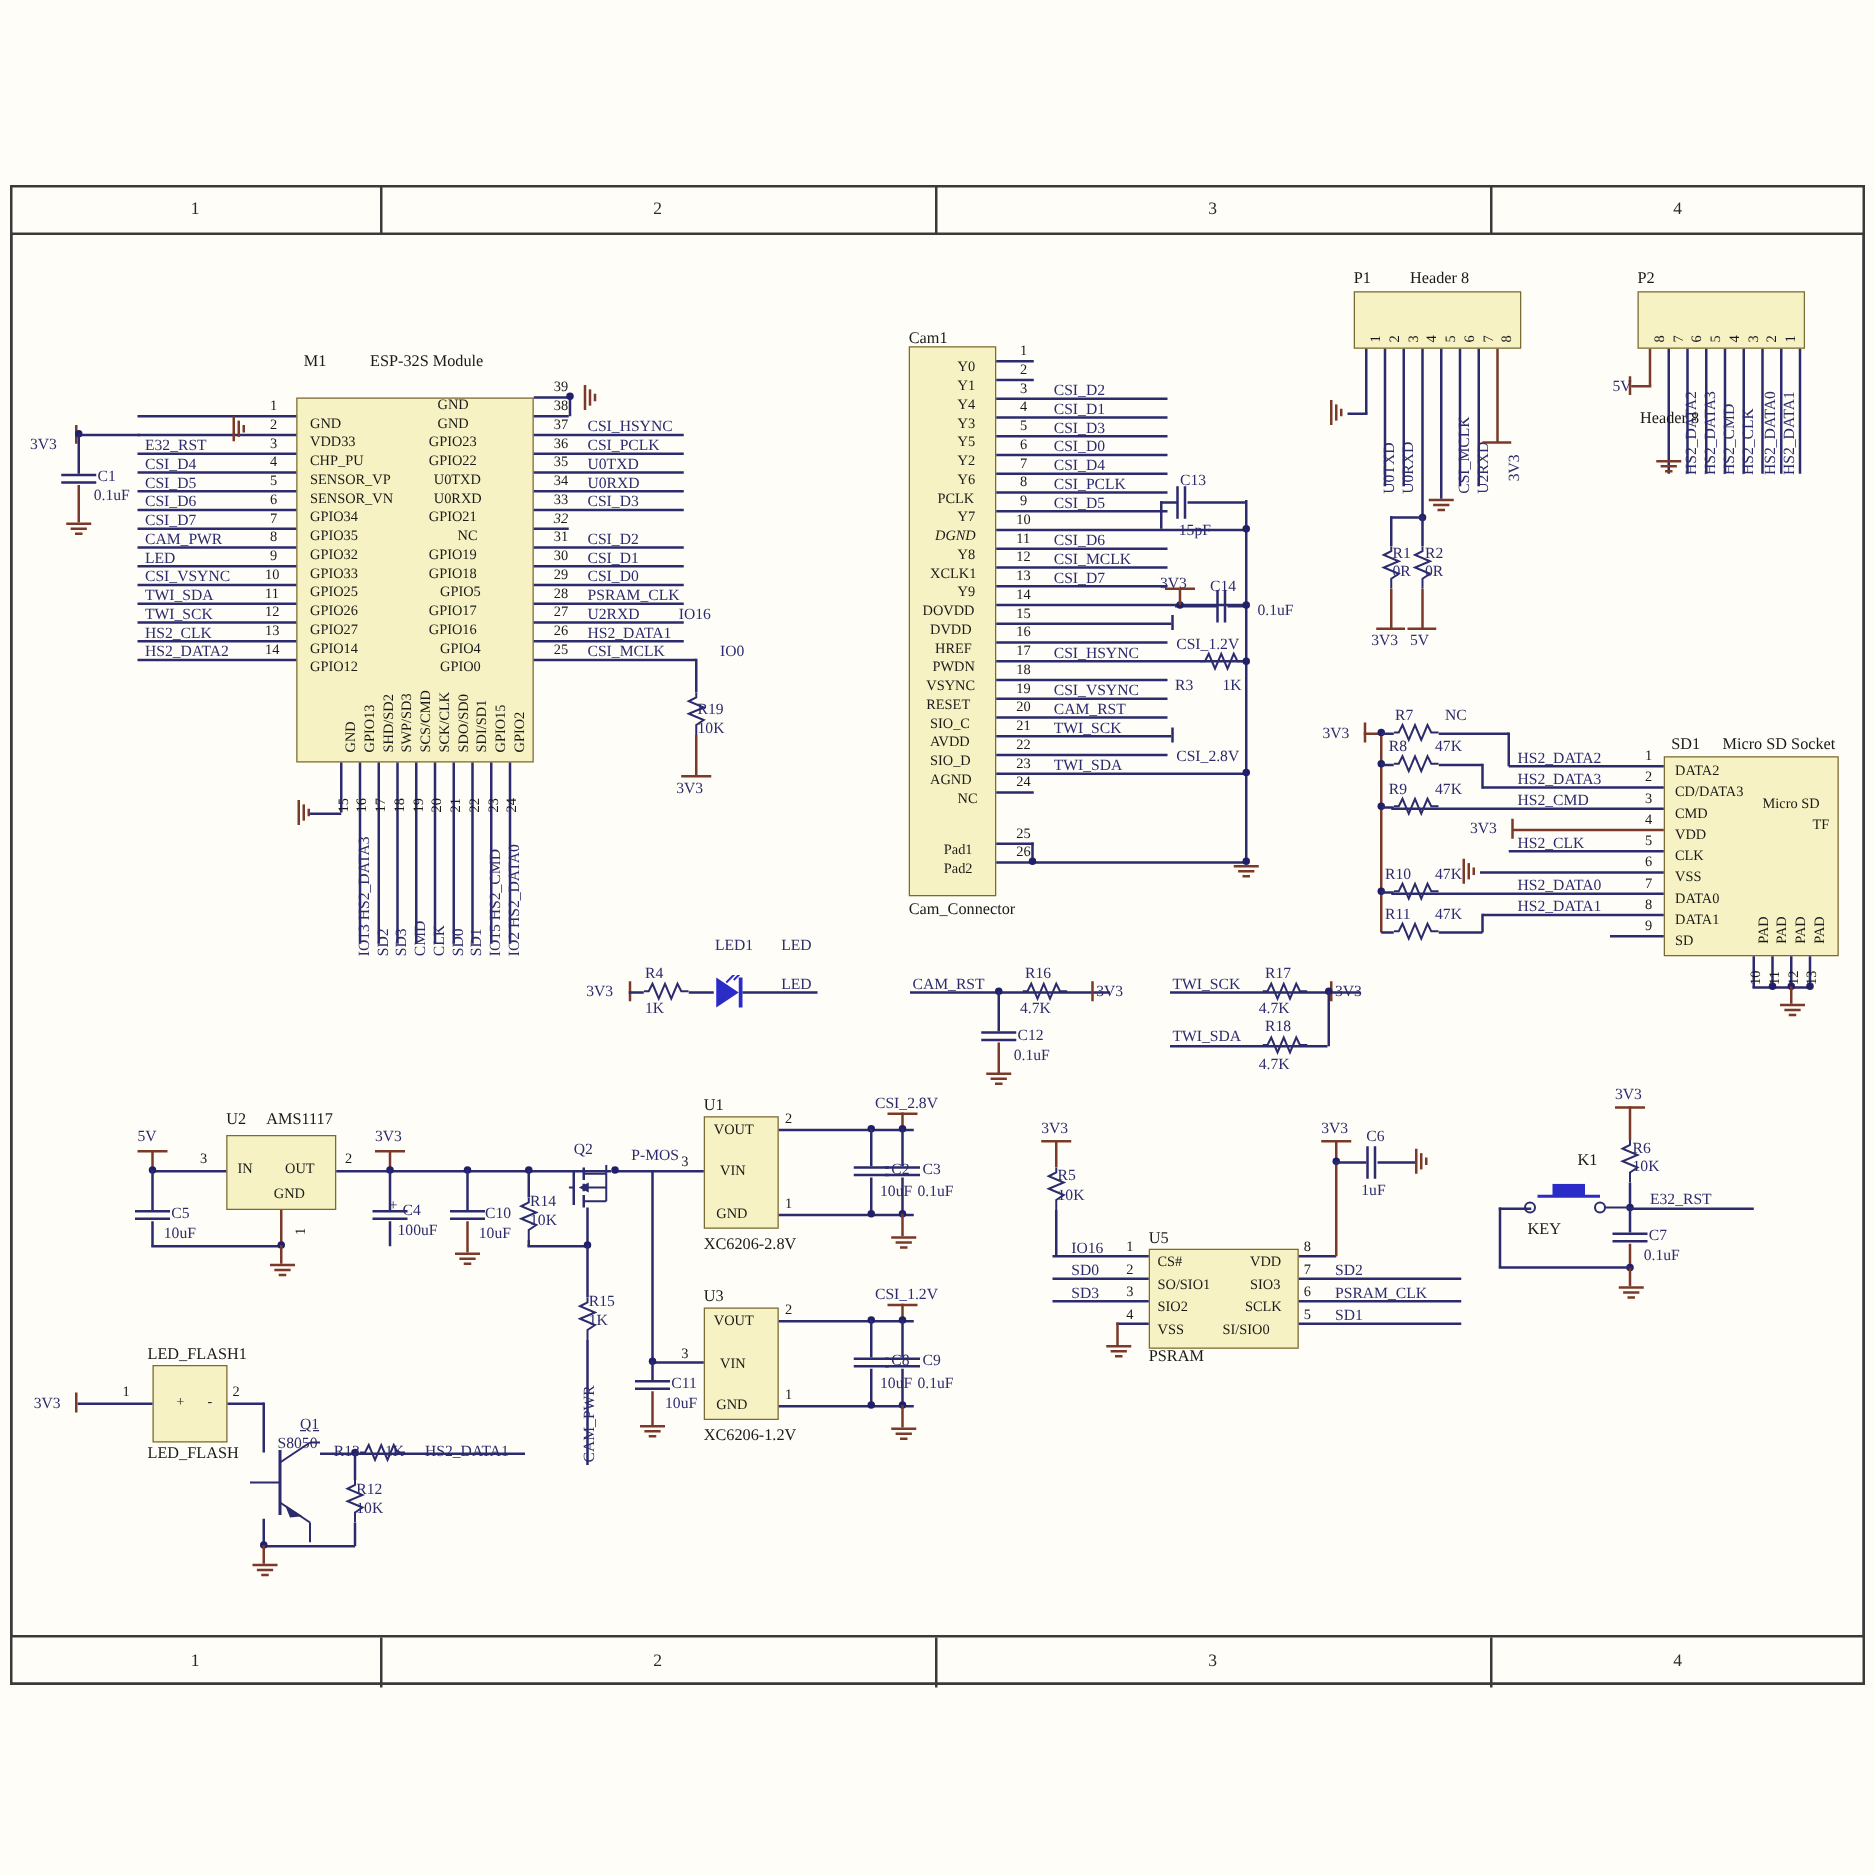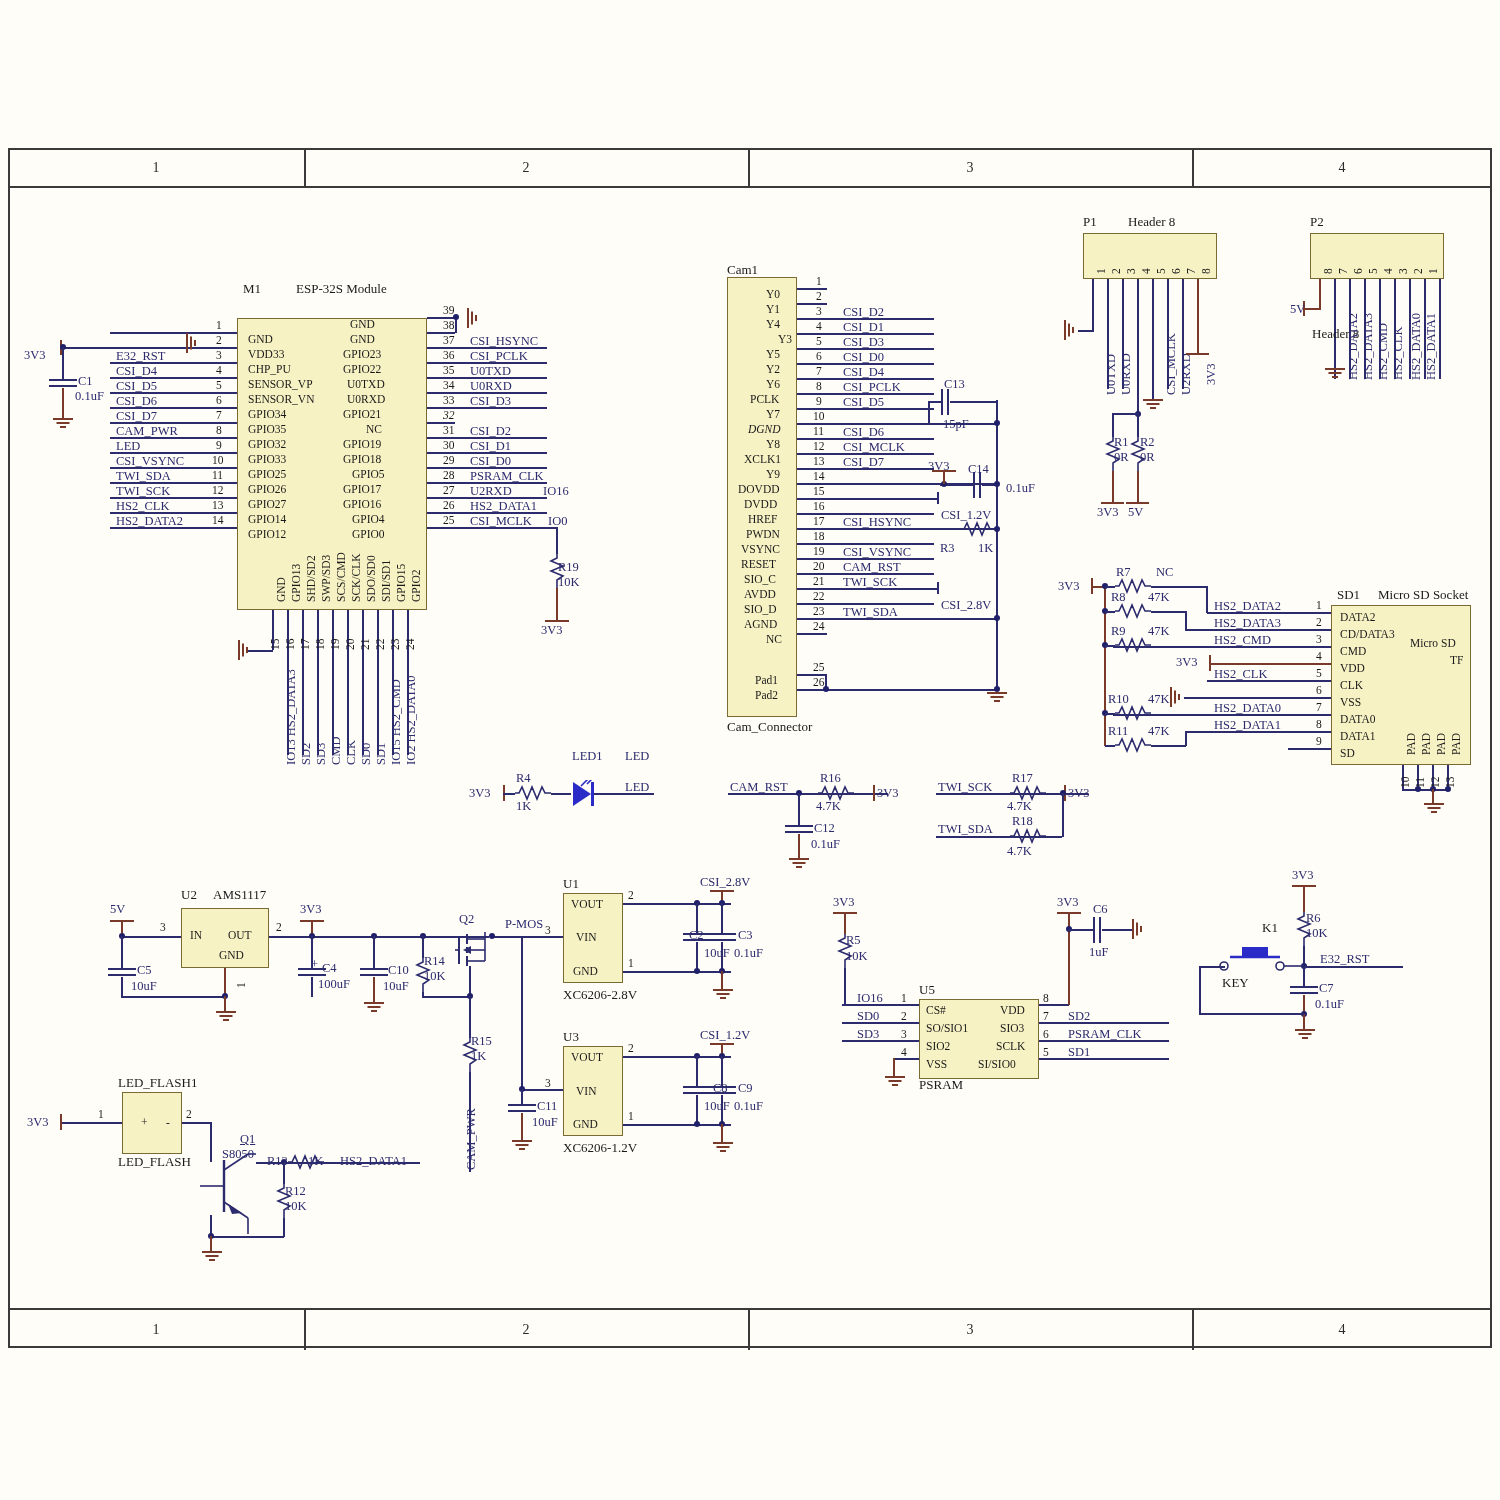--- a/index.html
+++ b/index.html
@@ -240,21 +240,21 @@
       <div class="txt net" style="left:470px;top:380px;">U0RXD</div>
       <div class="txt net" style="left:470px;top:395px;">CSI_D3</div>
       <div class="txt net" style="left:470px;top:425px;">CSI_D2</div>
       <div class="txt net" style="left:470px;top:440px;">CSI_D1</div>
       <div class="txt net" style="left:470px;top:455px;">CSI_D0</div>
       <div class="txt net" style="left:470px;top:470px;">PSRAM_CLK</div>
       <div class="txt net" style="left:470px;top:485px;">U2RXD</div>
       <div class="txt net" style="left:543px;top:485px;">IO16</div>
       <div class="txt net" style="left:470px;top:500px;">HS2_DATA1</div>
       <div class="txt net" style="left:470px;top:515px;">CSI_MCLK</div>
-      <div class="txt net" style="left:548px;top:515px;">IO0</div>
+      <div class="txt net" style="left:576px;top:515px;">IO0</div>
     </div>
 
     <div class="wire wv" style="left:455px;top:317px;height:16px;"></div>
     <div class="dot" style="left:453px;top:314px;"></div>
     <div class="gndh" style="left:467px;top:308px;width:14px;height:20px;">
         <i class="g1"></i>
         <i class="g2"></i>
         <i class="g3"></i>
       </div>
 
@@ -330,21 +330,21 @@
 
   <div>
     <div class="txt lbl" style="left:727px;top:263px;">Cam1</div>
     <div class="box" style="left:727px;top:277px;width:70px;height:440px;"></div>
     <div class="txt lbl" style="left:727px;top:720px;">Cam_Connector</div>
 
     <div>
       <div class="txt pin" style="left:766px;top:289px;">Y0</div>
       <div class="txt pin" style="left:766px;top:304px;">Y1</div>
       <div class="txt pin" style="left:766px;top:319px;">Y4</div>
-      <div class="txt pin" style="left:766px;top:334px;margin-left:12px;">Y3</div>
+      <div class="txt pin" style="left:766px;top:334px;">Y3</div>
       <div class="txt pin" style="left:766px;top:349px;">Y5</div>
       <div class="txt pin" style="left:766px;top:364px;">Y2</div>
       <div class="txt pin" style="left:766px;top:379px;">Y6</div>
       <div class="txt pin" style="left:750px;top:394px;">PCLK</div>
       <div class="txt pin" style="left:766px;top:409px;">Y7</div>
       <div class="txt pin" style="left:748px;top:424px;font-style:italic;">DGND</div>
       <div class="txt pin" style="left:766px;top:439px;">Y8</div>
       <div class="txt pin" style="left:744px;top:454px;">XCLK1</div>
       <div class="txt pin" style="left:766px;top:469px;">Y9</div>
       <div class="txt pin" style="left:738px;top:484px;">DOVDD</div>
@@ -986,21 +986,21 @@
     <div class="wire wv" style="left:696px;top:903px;height:30px;"></div>
     <div class="wire wv" style="left:721px;top:903px;height:30px;"></div>
     <div class="capv" style="left:683px;top:933px;width:28px;height:9px;">
         <i class="p1"></i>
         <i class="p2"></i>
       </div>
     <div class="capv" style="left:708px;top:933px;width:28px;height:9px;">
         <i class="p1"></i>
         <i class="p2"></i>
       </div>
-    <div class="txt ref" style="left:689px;top:929px;">C2</div>
+    <div class="txt ref" style="left:713px;top:929px;">C2</div>
     <div class="txt ref" style="left:738px;top:929px;">C3</div>
     <div class="txt ref" style="left:704px;top:947px;">10uF</div>
     <div class="txt ref" style="left:734px;top:947px;">0.1uF</div>
     <div class="wire wv" style="left:696px;top:942px;height:29px;"></div>
     <div class="wire wv" style="left:721px;top:942px;height:29px;"></div>
     <div class="dot" style="left:694px;top:968px;"></div>
     <div class="dot" style="left:719px;top:968px;"></div>
     <div class="wire wv brown" style="left:721px;top:971px;height:18px;"></div>
     <div class="gnd" style="left:712px;top:989px;width:22px;height:12px;">
         <i class="g1"></i>

